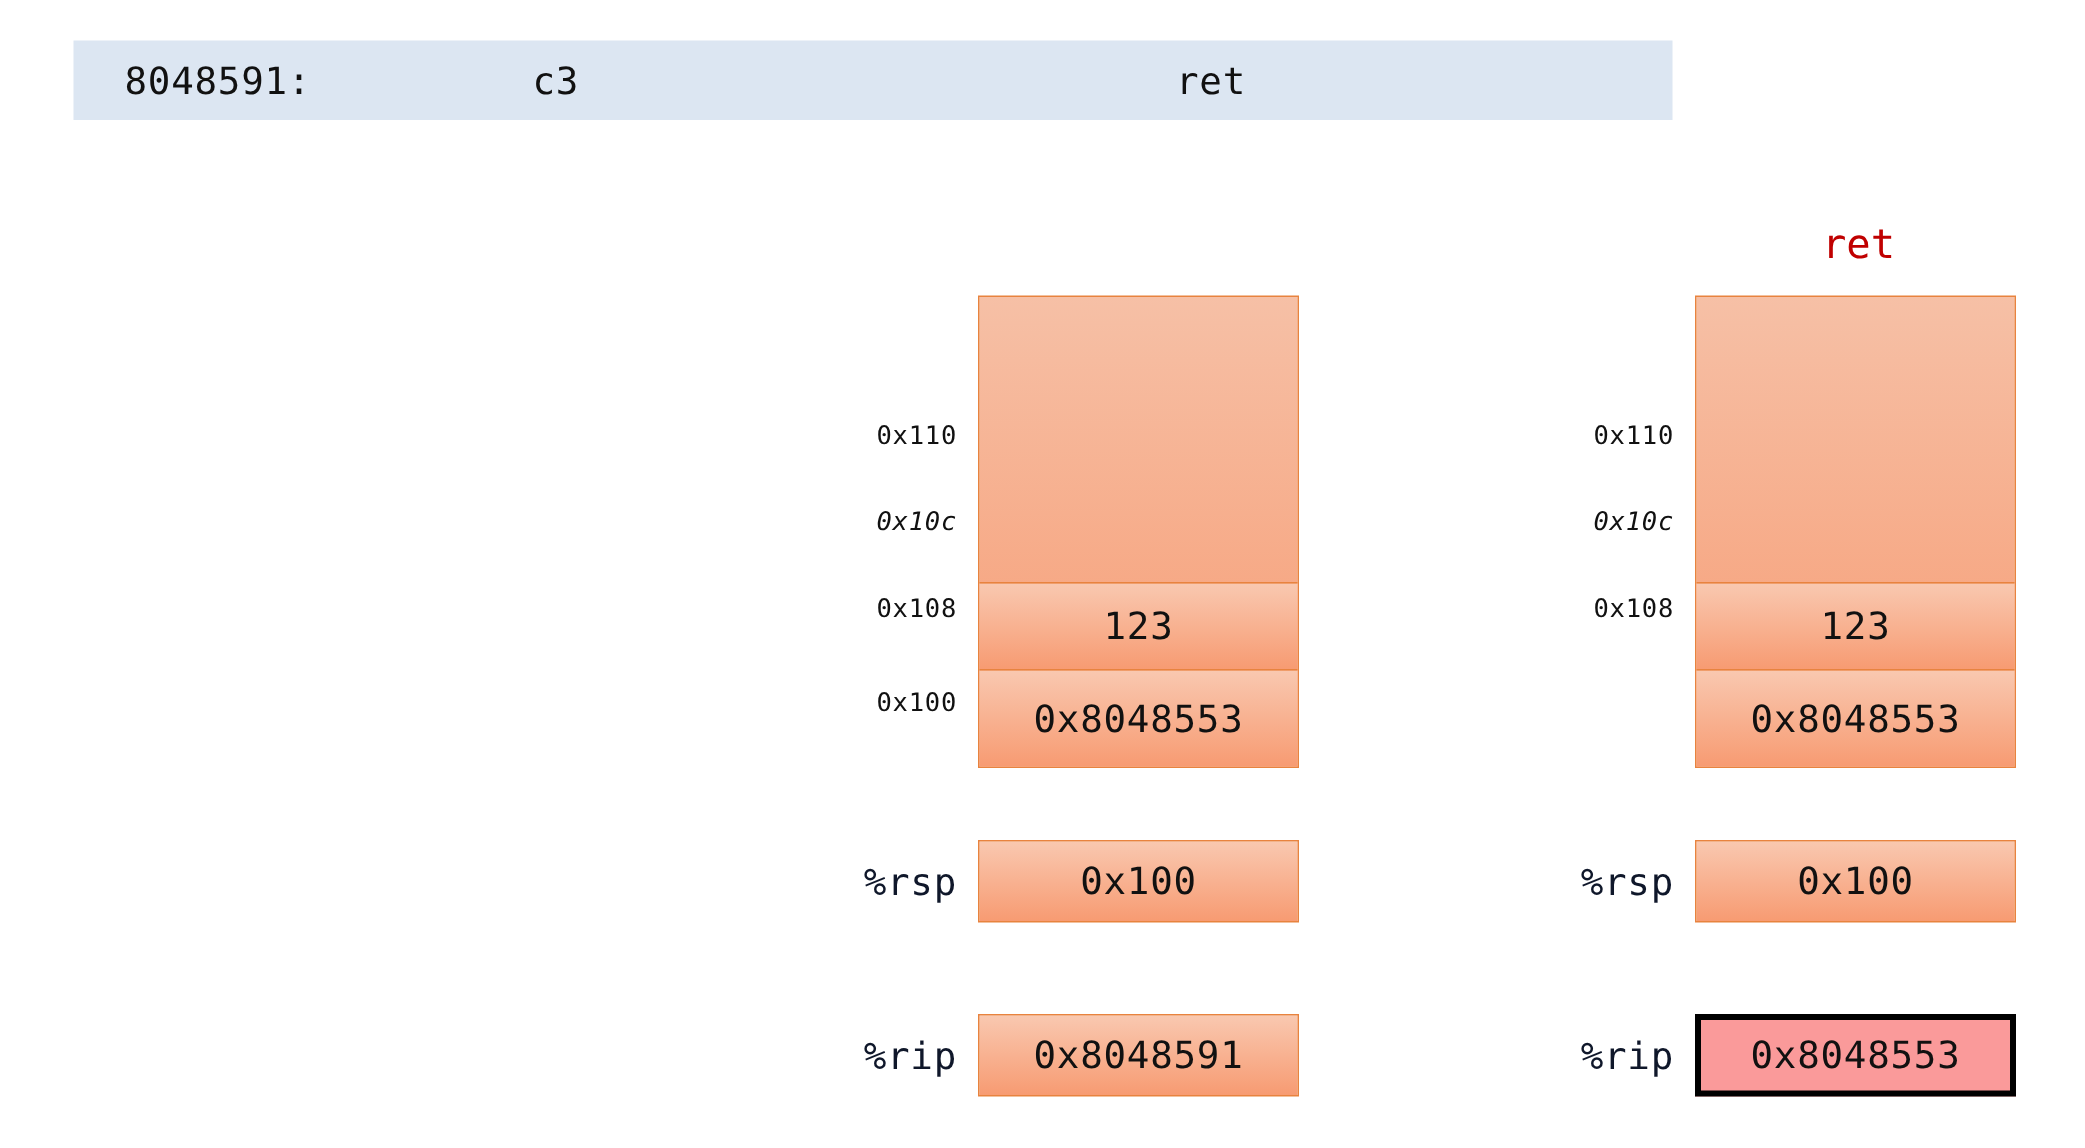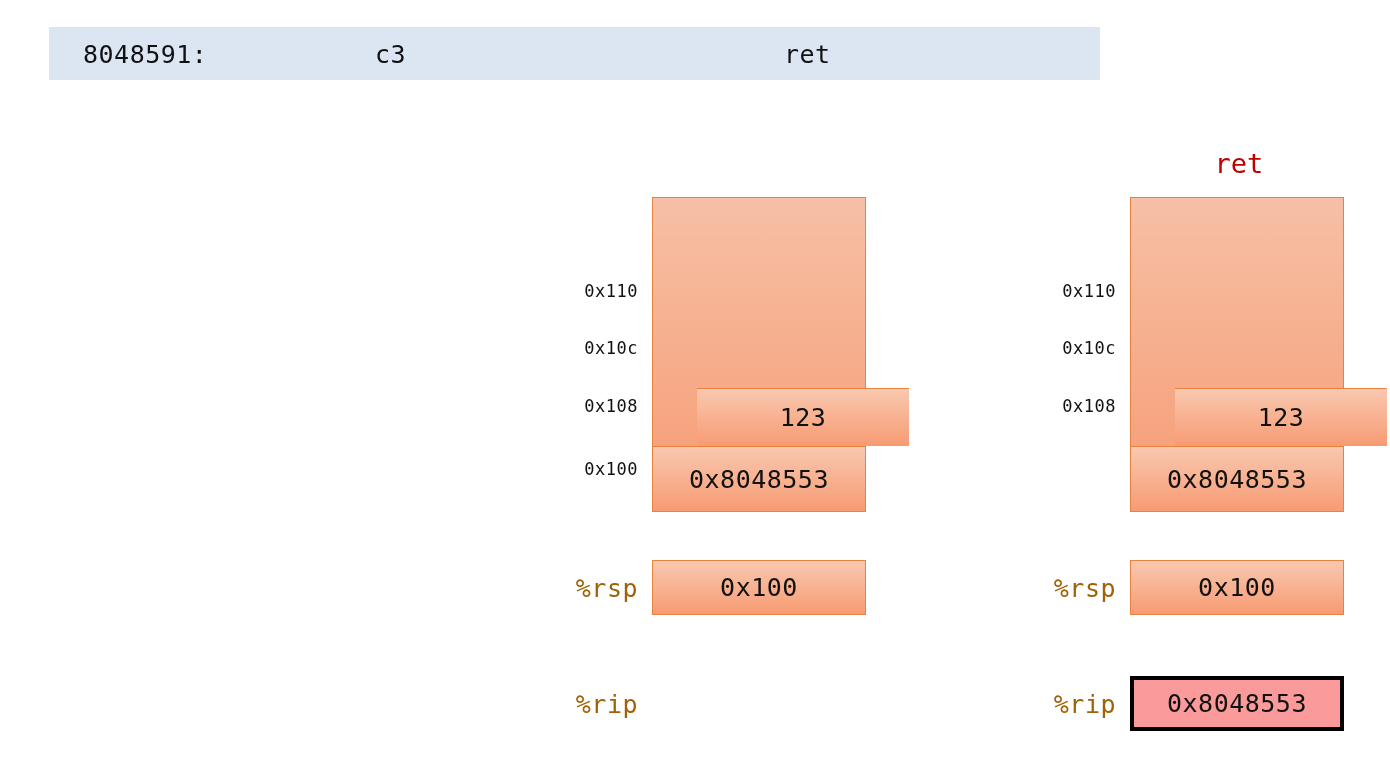--- a/index.html
+++ b/index.html
@@ -17,34 +17,35 @@
   }
 
   
   .disasm-bar {
     position: absolute;
     left: 49px;
     top: 27px;
     width: 1051px;
     height: 53px;
     background: #dce6f2;
+    padding-left: 15px;
   }
   .disasm-addr,
   .disasm-bytes,
   .disasm-mnemonic {
     position: absolute;
     top: 50%;
     transform: translateY(-50%);
     font-size: 25px;
     color: #111111;
     white-space: pre;
     letter-spacing: 0.5px;
   }
   .disasm-addr    { left: 34px; }
-  .disasm-bytes   { left: 306px; margin-left: 20px; }
+  .disasm-bytes   { left: 306px; }
   .disasm-mnemonic{ left: 735px; }
 
   
   .diagram {
     position: absolute;
     top: 0;
     width: 420px;
     height: 765px;
   }
   .diagram.left  { left: 460px; }
@@ -85,42 +86,41 @@
     color: #111111;
     white-space: pre;
     letter-spacing: 0.5px;
     background: linear-gradient(to bottom, #f9c8b0 0%, #f79b72 100%);
   }
   
   .stack-cell.slot-108 {
     top: 190px;
     height: 58px;
     border-top: 1px solid #e8833f;
-    margin-left: 44px;
   }
   
   .stack-cell.slot-100 {
     top: 248px;
     height: 65px;
     border-top: 1px solid #e8833f;
   }
 
   
   .addr-label {
     position: absolute;
     right: 242px;           
     width: 140px;
     text-align: right;
     font-size: 17px;
     color: #111111;
     white-space: pre;
     letter-spacing: 0.5px;
   }
   .addr-110 { top: 281px; }
-  .addr-10c { top: 338px; }
+  .addr-10c { top: 338px; font-style: italic; }
   .addr-108 { top: 396px; }
   .addr-100 { top: 459px; }
 
   
   .reg-row {
     position: absolute;
     left: 0;
     width: 420px;
     height: 55px;
   }
@@ -128,21 +128,21 @@
   .reg-rip { top: 676px; }
 
   .reg-name {
     position: absolute;
     right: 242px;
     width: 140px;
     top: 50%;
     transform: translateY(-50%);
     text-align: right;
     font-size: 25px;
-    color: #a16207;
+    color: #0f172a;
     white-space: pre;
     letter-spacing: 0.5px;
   }
   .reg-box {
     position: absolute;
     left: 192px;
     top: 0;
     width: 214px;
     height: 55px;
     box-sizing: border-box;
@@ -183,20 +183,21 @@
     <div class="stack-cell slot-100">0x8048553</div>
   </div>
 
   <div class="reg-row reg-rsp">
     <span class="reg-name">%rsp</span>
     <div class="reg-box">0x100</div>
   </div>
 
   <div class="reg-row reg-rip">
     <span class="reg-name">%rip</span>
+    <div class="reg-box">0x8048591</div>
   </div>
 </div>
 
 <div class="diagram right">
 
   <div class="op-annotation">ret</div>
 
   <div class="addr-label addr-110">0x110</div>
   <div class="addr-label addr-10c">0x10c</div>
   <div class="addr-label addr-108">0x108</div>

